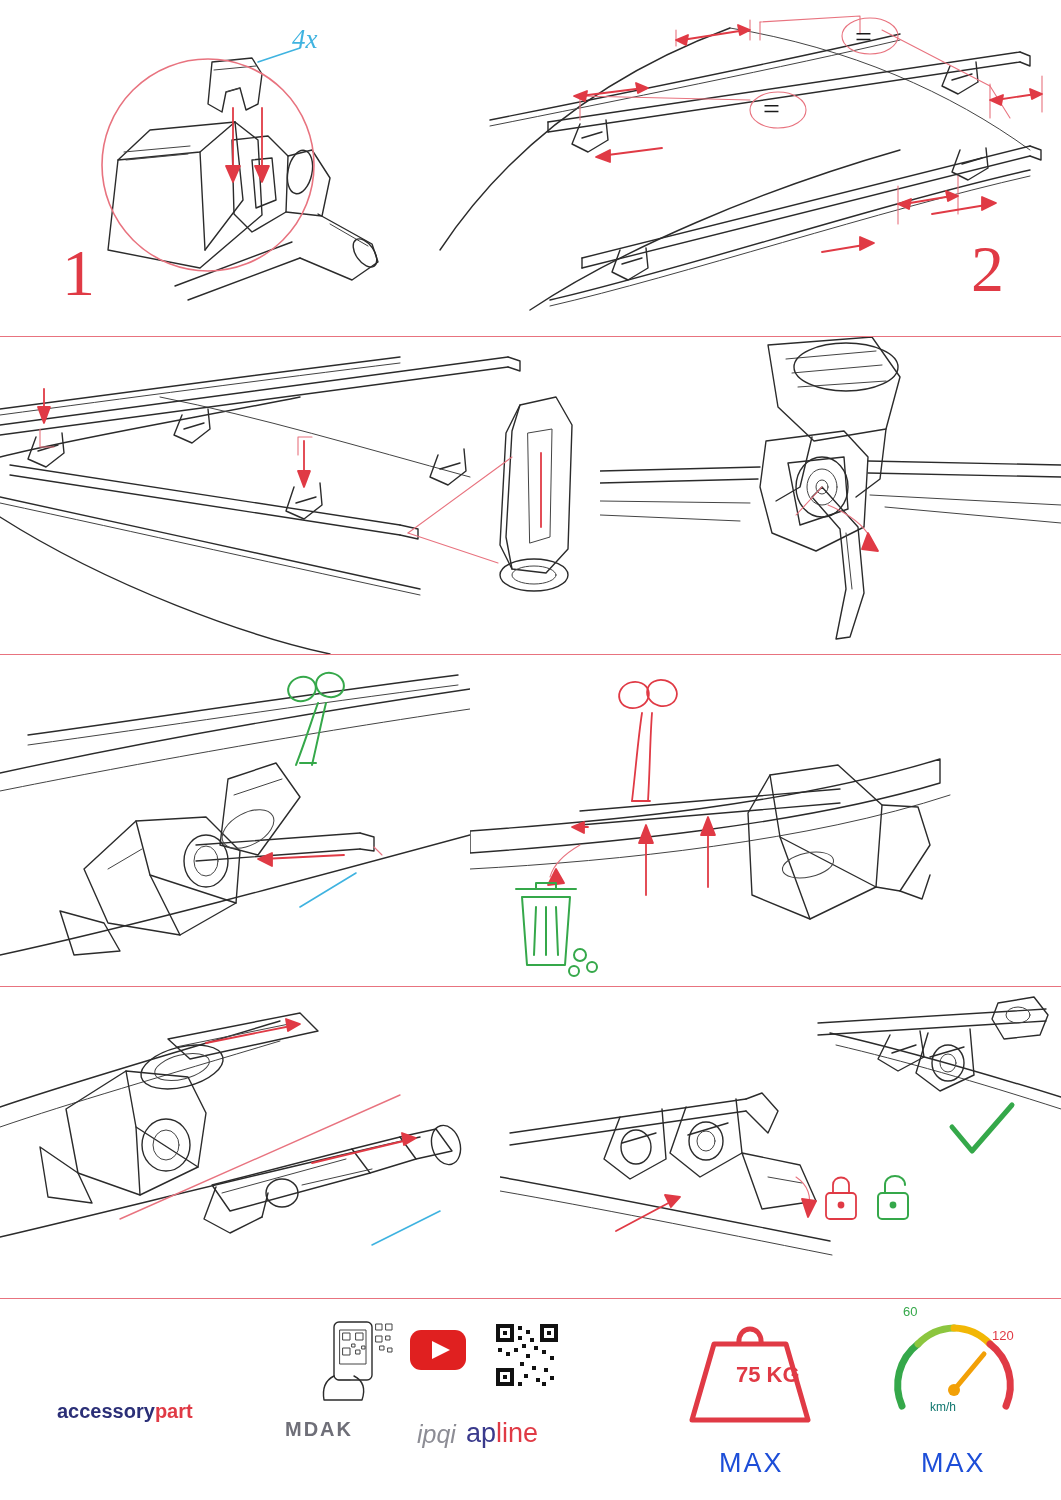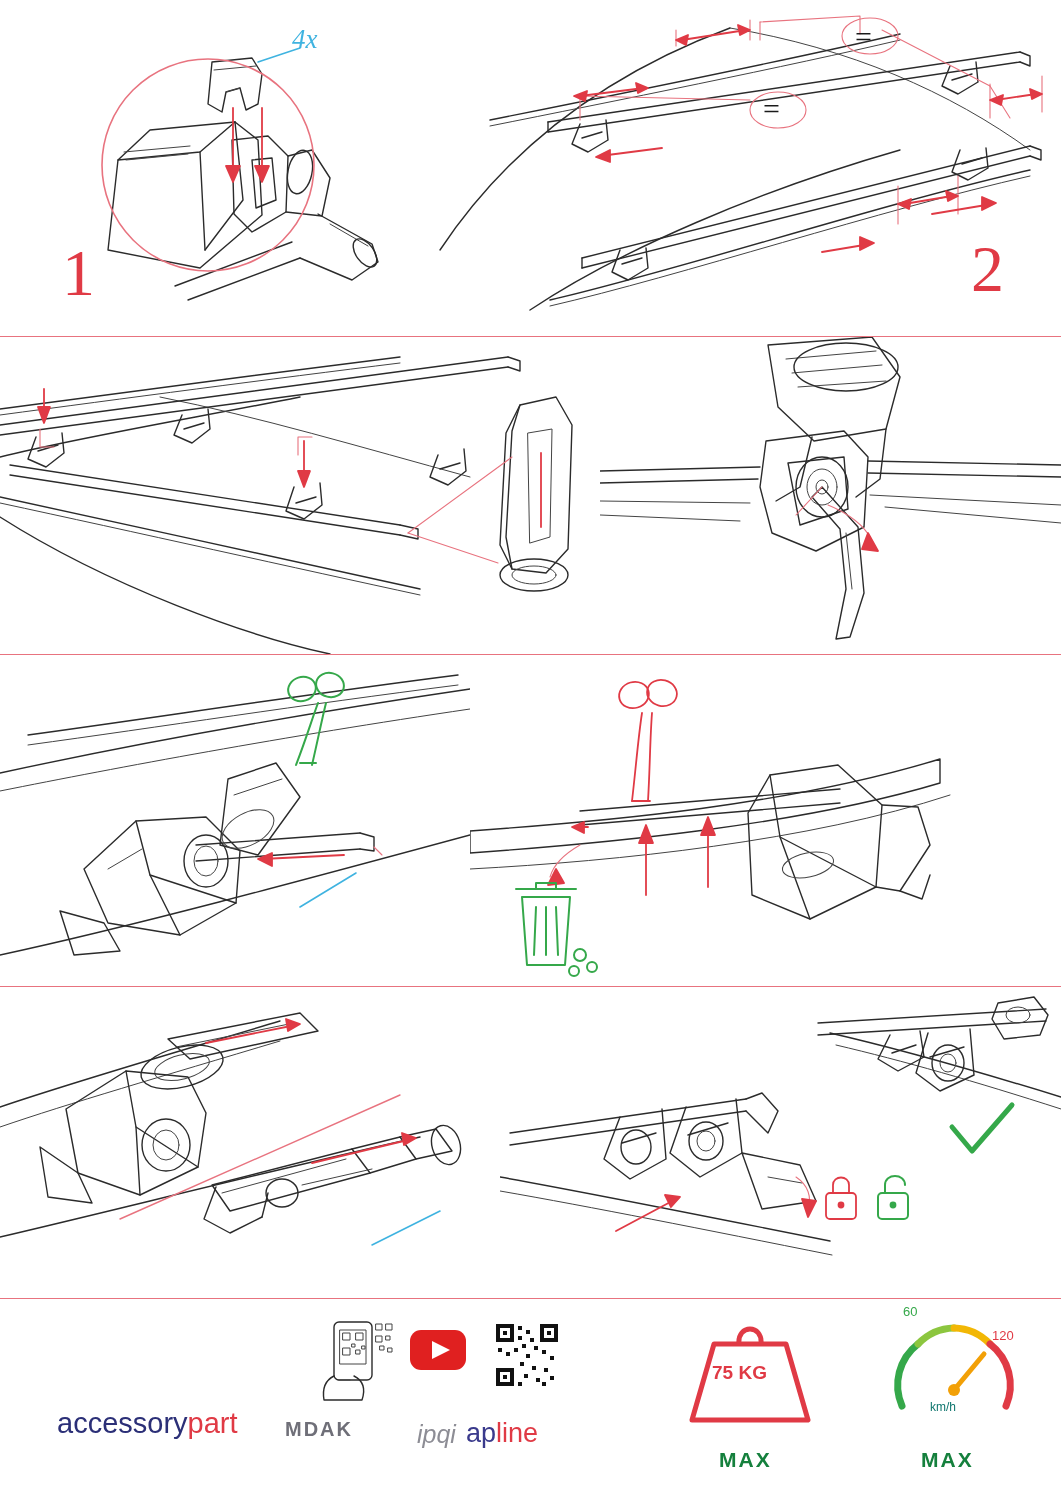--- a/index.html
+++ b/index.html
@@ -69,24 +69,24 @@
     top: 42px;
     font-family: "Liberation Sans", sans-serif;
     font-size: 54px;
     font-weight: 700;
     letter-spacing: 1px;
     color: #2b2f77;
   }
   .brand-sub {
     position: absolute;
     left: 57px;
-    top: 107px;
+    top: 100px;
     font-family: "Liberation Sans", sans-serif;
-    font-size: 29px;
-    font-weight: 400;
+    font-size: 20px;
+    font-weight: 700;
     color: #2b2f77;
   }
   .brand-sub .accent { color: #e03a45; }
   .mdak {
     position: absolute;
     left: 285px;
     top: 118px;
     font-size: 20px;
     font-weight: 700;
     letter-spacing: 2px;
@@ -104,31 +104,32 @@
   .apline {
     position: absolute;
     left: 466px;
     top: 118px;
     font-size: 27px;
     color: #3a3a8c;
   }
   .apline .l { color: #e03a45; }
   .maxlabel {
     position: absolute;
-    font-size: 21px;
-    font-weight: 700;
+    font-size: 27px;
+    font-weight: 400;
     letter-spacing: 2px;
-    color: #15803d;
+    color: #1d4ed8;
   }
   .weight-text {
     position: absolute;
     font-family: "Liberation Sans", sans-serif;
-    font-size: 19px;
+    font-size: 22px;
     font-weight: 700;
     color: #e03a45;
+    margin-left: 24px;
   }
   svg { display: block; }
   .ln { fill: none; stroke: #2b2b2b; stroke-width: 1.4; stroke-linecap: round; stroke-linejoin: round; }
   .ln-thin { fill: none; stroke: #444; stroke-width: 1; stroke-linecap: round; stroke-linejoin: round; }
   .red { fill: none; stroke: #e03a45; stroke-width: 1.8; stroke-linecap: round; stroke-linejoin: round; }
   .redthin { fill: none; stroke: #e8737f; stroke-width: 1.1; stroke-linecap: round; stroke-linejoin: round; }
   .cyan { fill: none; stroke: #3fb3e0; stroke-width: 1.6; stroke-linecap: round; }
   .green { fill: none; stroke: #35a84a; stroke-width: 2; stroke-linecap: round; stroke-linejoin: round; }
 </style>
 </head>

